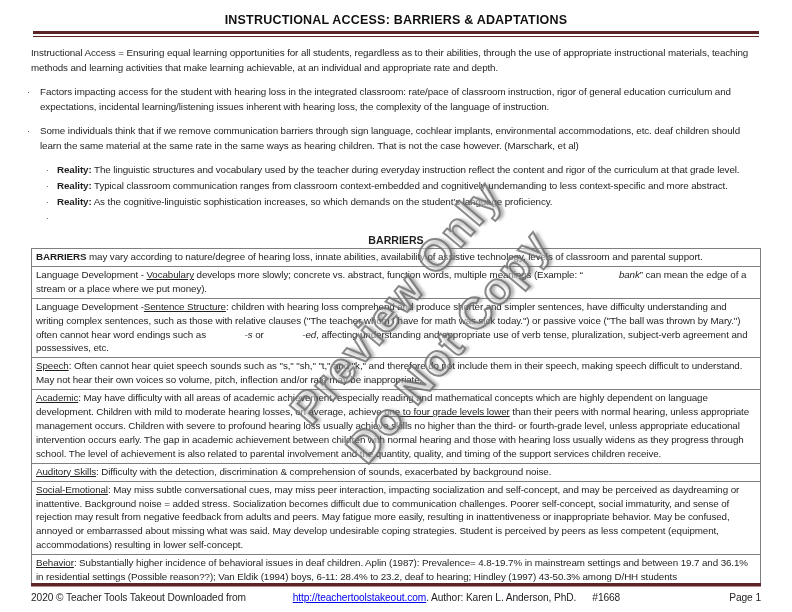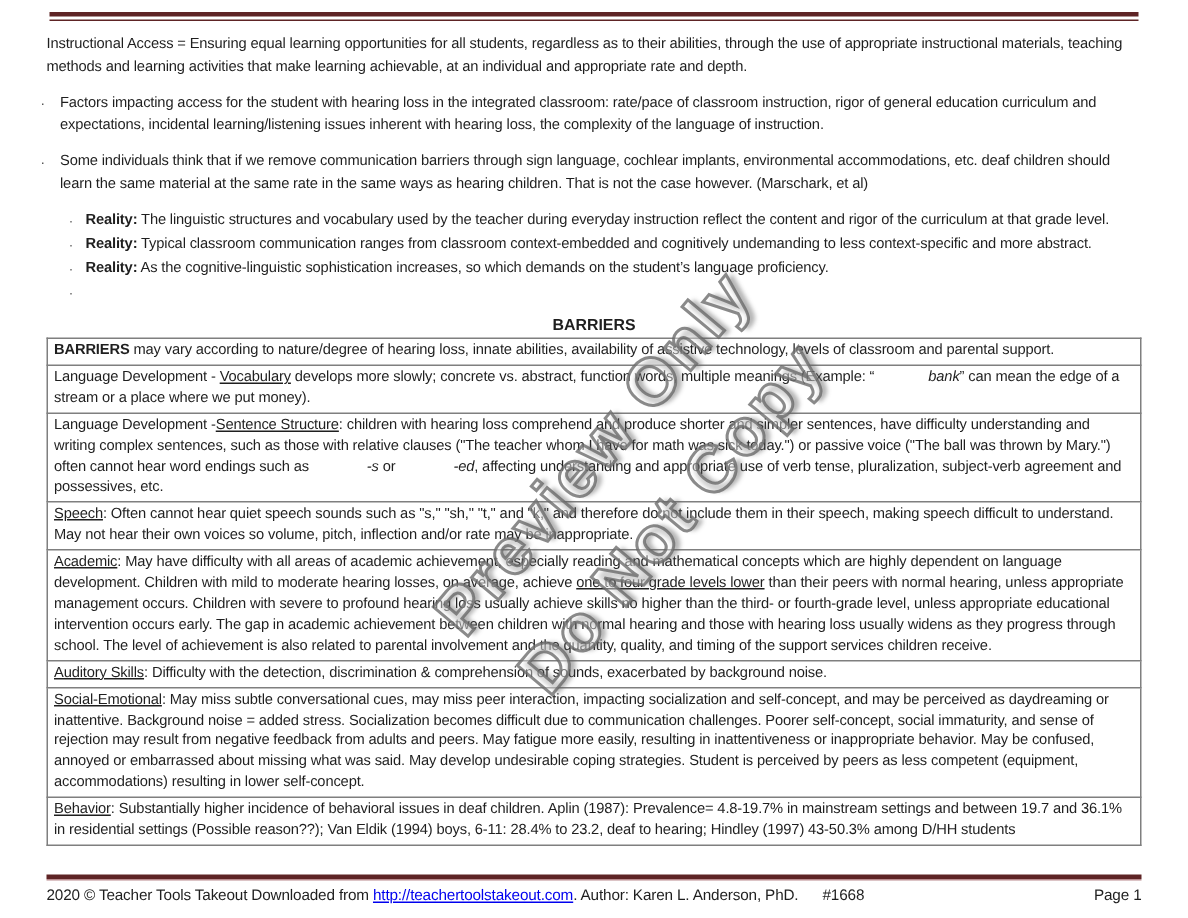--- a/index.html
+++ b/index.html
@@ -30,21 +30,21 @@
     border:1px solid #7f7f7f;padding:1px 4px 2px 4px;
     font-size:9.8px;line-height:13.9px;letter-spacing:-0.1px;vertical-align:top;
   }
   .sg-b{font-weight:700;}
   .sg-i{font-style:italic;padding-left:36px;}
   .sg-u{text-decoration:underline;margin-top:38px;}
   .footer{position:absolute;left:31px;right:31px;bottom:9px;background:#fff;z-index:8;}
   .footer-rule{border-top:3px solid #5e2425;border-bottom:1px solid #b98a8d;height:0;margin-bottom:5px;}
   .footer-line{display:flex;justify-content:space-between;align-items:baseline;font-size:10.2px;letter-spacing:-0.1px;}
   .footer-left{white-space:nowrap;}
-  .link{color:#0000ee;cursor:pointer;}
+  .link{color:#0000ee;cursor:pointer;margin-left:44px;}
   .code{margin-left:16px;}
   .watermark{
     position:absolute;left:0;top:0;right:0;bottom:0;display:flex;
     align-items:center;justify-content:center;pointer-events:none;z-index:5;
   }
   .wm-inner{
     transform:translate(26px,18px) rotate(-50deg);
     text-align:center;white-space:nowrap;
     font-size:44px;font-weight:700;line-height:1.55;letter-spacing:2px;
     color:rgba(255,255,255,0.38);
@@ -58,20 +58,21 @@
 <div class="page">
 
   <div class="watermark">
     <div class="wm-inner">
       <div>Preview Only</div>
       <div>Do Not Copy</div>
     </div>
   </div>
 
   <div class="content">
+    <h1 class="title">INSTRUCTIONAL ACCESS: BARRIERS &amp; ADAPTATIONS</h1>
     <div class="title-rule"></div>
 
     <p class="bodytext intro">Instructional Access = Ensuring equal learning opportunities for all students, regardless as to their abilities, through the use of appropriate instructional materials, teaching methods and learning activities that make learning achievable, at an individual and appropriate rate and depth.</p>
 
     <div>
         <div class="bullet bodytext">
           <span class="dot">·</span>
           <span>Factors impacting access for the student with hearing loss in the integrated classroom: rate/pace of classroom instruction, rigor of general education curriculum and expectations, incidental learning/listening issues inherent with hearing loss, the complexity of the language of instruction.</span>
         </div>
         <div class="bullet bodytext">

